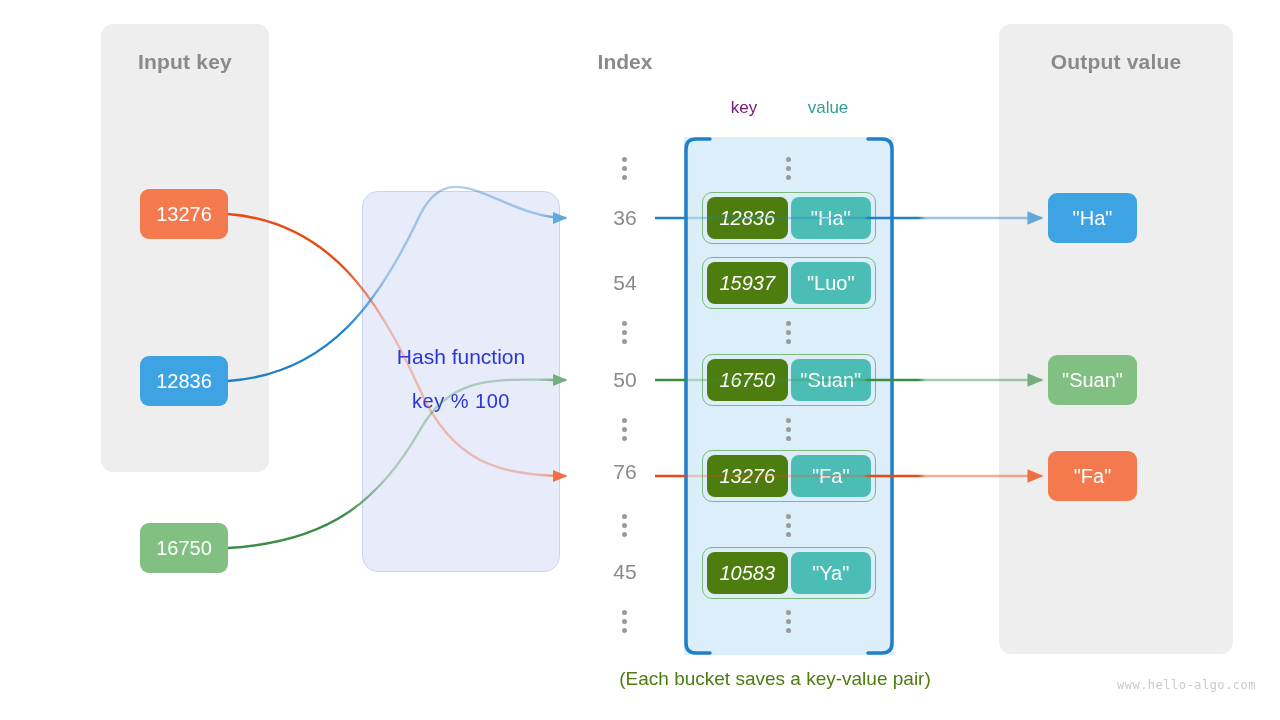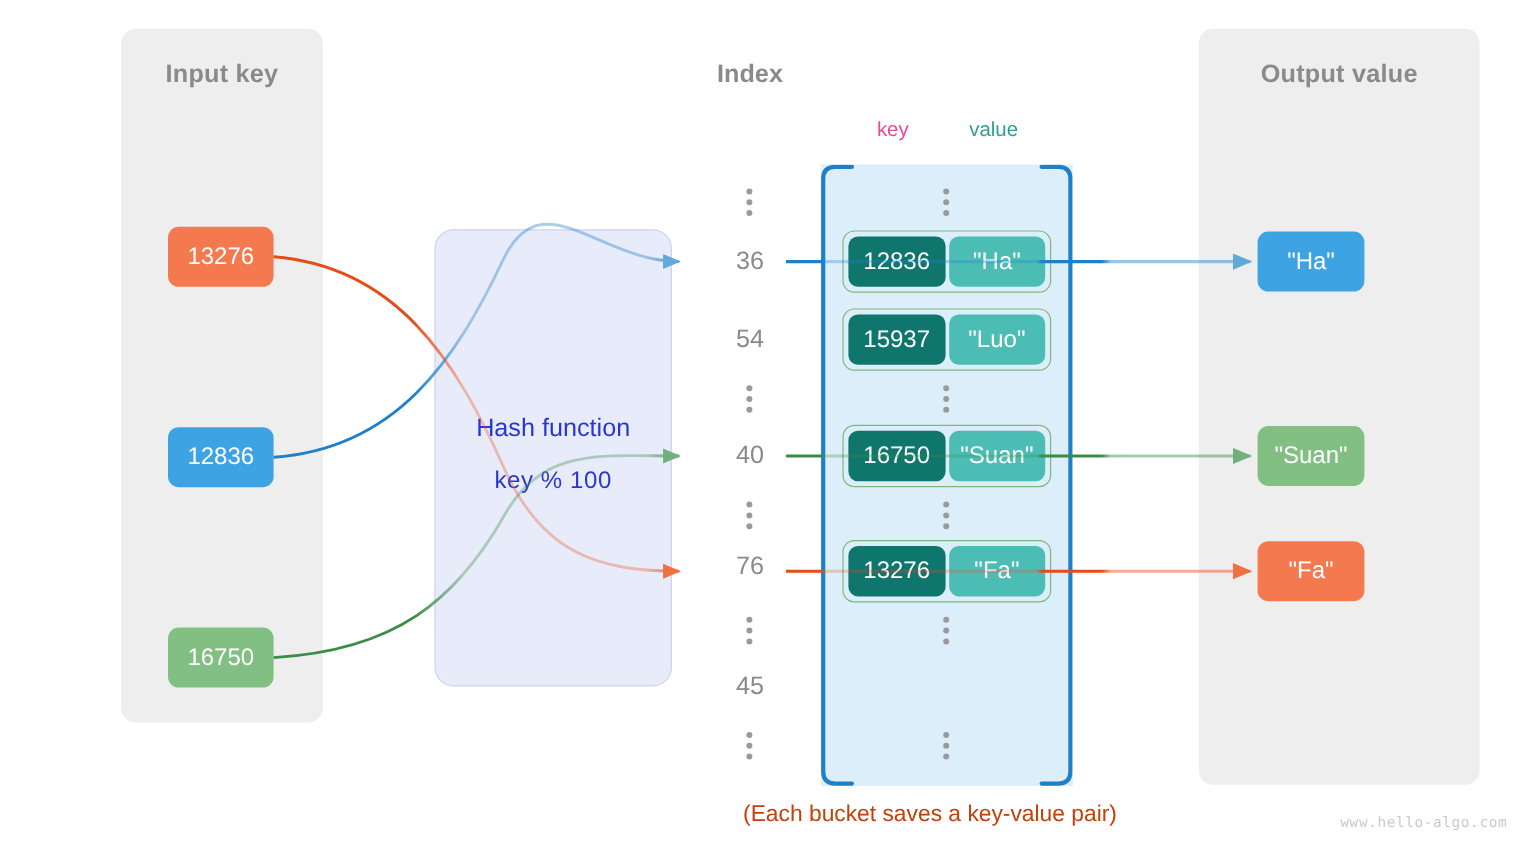--- a/index.html
+++ b/index.html
@@ -18,21 +18,21 @@
     background: #ffffff;
     overflow: hidden;
   }
 
   
   .panel {
     position: absolute;
     background: #eeeeee;
     border-radius: 12px;
   }
-  #panel-input  { left: 101px; top: 24px; width: 168px; height: 578px; }
+  #panel-input  { left: 101px; top: 24px; width: 168px; height: 448px; }
   #panel-output { left: 999px; top: 24px; width: 234px; height: 630px; }
 
   .panel-title {
     position: absolute;
     left: 0;
     width: 100%;
     text-align: center;
     color: #8a8a8a;
     font-weight: bold;
     font-size: 21px;
@@ -50,21 +50,21 @@
     text-align: center;
   }
   #head-index { left: 565px; top: 50px; width: 120px; }
   #head-array { left: 684px; top: 50px; width: 210px; }
 
   .sub-head {
     position: absolute;
     font-size: 17px;
     text-align: center;
   }
-  #head-key   { left: 702px; top: 98px; width: 84px; color: #ec4899; }
+  #head-key   { left: 702px; top: 98px; width: 84px; color: #701a75; }
   #head-value { left: 786px; top: 98px; width: 84px; color: #2f9e96; }
 
   
   #hash-box {
     position: absolute;
     left: 362px; top: 191px;
     width: 198px; height: 381px;
     background: #e8ebfa;
     border: 1px solid #ccd3f2;
     border-radius: 16px;
@@ -141,21 +141,21 @@
   .bucket .cell {
     height: 100%;
     box-sizing: border-box;
     display: flex;
     align-items: center;
     justify-content: center;
     color: #ffffff;
     font-size: 20px;
     border-radius: 8px;
   }
-  .bucket .cell.key   { width: 50%; background: #0f766e; }
+  .bucket .cell.key   { width: 50%; background: #4d7c0f; font-style: italic; }
   .bucket .cell.value { width: 50%; background: #4cbdb4; margin-left: 3px; }
 
   
   .chip {
     position: absolute;
     width: 88px; height: 50px;
     border-radius: 9px;
     display: flex;
     align-items: center;
     justify-content: center;
@@ -175,21 +175,21 @@
     width: 1280px; height: 720px;
     pointer-events: none;
   }
 
   
   #caption {
     position: absolute;
     left: 560px; top: 668px;
     width: 430px;
     text-align: center;
-    color: #c2410c;
+    color: #4d7c0f;
     font-size: 19px;
   }
   #watermark {
     position: absolute;
     right: 24px; top: 678px;
     color: #c9c9c9;
     font-family: "DejaVu Sans Mono", monospace;
     font-size: 12px;
     letter-spacing: 0.5px;
   }
@@ -228,21 +228,21 @@
       <i></i>
       <i></i>
     </div>
   <div class="idx" style="top:206px">36</div>
   <div class="idx" style="top:271px">54</div>
   <div class="vdots idx-dots" style="top:321px">
       <i></i>
       <i></i>
       <i></i>
     </div>
-  <div class="idx" style="top:368px">40</div>
+  <div class="idx" style="top:368px">50</div>
   <div class="vdots idx-dots" style="top:418px">
       <i></i>
       <i></i>
       <i></i>
     </div>
   <div class="idx" style="top:460px">76</div>
   <div class="vdots idx-dots" style="top:514px">
       <i></i>
       <i></i>
       <i></i>
@@ -288,20 +288,24 @@
     <div class="cell key">15937</div>
     <div class="cell value">"Luo"</div>
   </div>
   <div class="bucket" style="top:354px">
     <div class="cell key">16750</div>
     <div class="cell value">"Suan"</div>
   </div>
   <div class="bucket" style="top:450px">
     <div class="cell key">13276</div>
     <div class="cell value">"Fa"</div>
+  </div>
+  <div class="bucket" style="top:547px">
+    <div class="cell key">10583</div>
+    <div class="cell value">"Ya"</div>
   </div>
 
   <div class="chip in orange" style="top:189px">13276</div>
   <div class="chip in blue" style="top:356px">12836</div>
   <div class="chip in green" style="top:523px">16750</div>
 
   <div class="chip out blue" style="top:193px">"Ha"</div>
   <div class="chip out green" style="top:355px">"Suan"</div>
   <div class="chip out orange" style="top:451px">"Fa"</div>
 

